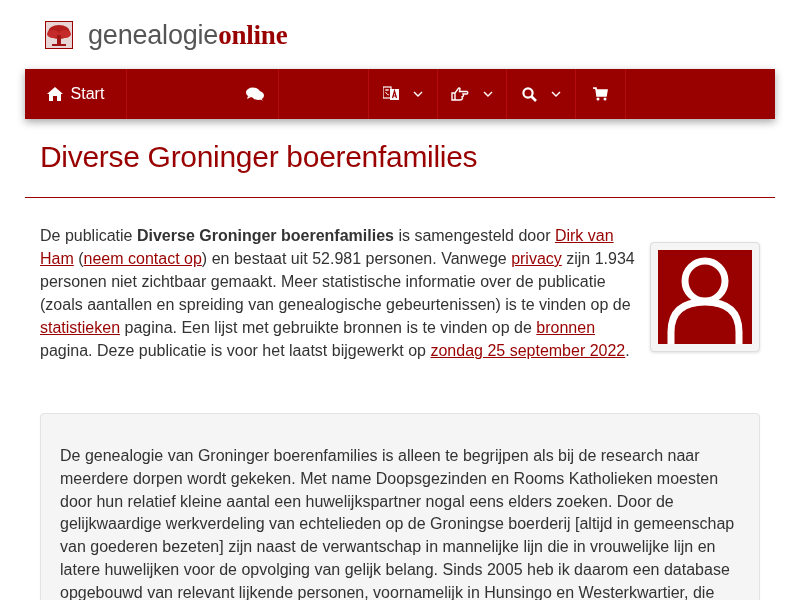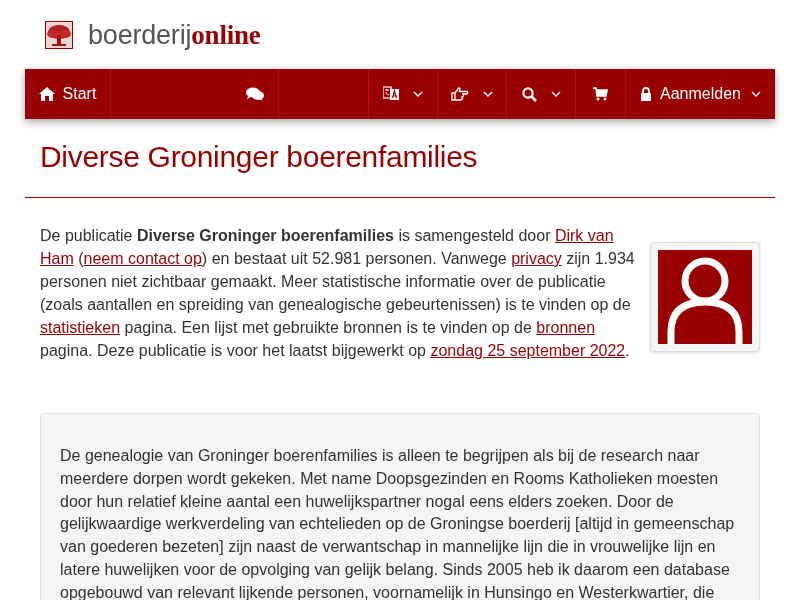--- a/index.html
+++ b/index.html
@@ -40,25 +40,25 @@
   <span class="logo-img">
     <svg width="26" height="26" viewBox="0 0 26 26">
       <rect width="26" height="26" fill="#e8d6d6"></rect>
       <ellipse cx="13" cy="10" rx="11" ry="7" fill="#b51d1d"></ellipse>
       <ellipse cx="7" cy="12" rx="6" ry="4" fill="#c42a2a"></ellipse>
       <ellipse cx="19" cy="12" rx="6" ry="4" fill="#c42a2a"></ellipse>
       <rect x="11" y="13" width="4" height="10" fill="#a01515"></rect>
       <rect x="6" y="22" width="14" height="2" fill="#a01515"></rect>
     </svg>
   </span>
-  <span class="logo-text"><span class="gen">boerderij</span><span class="onl">online</span></span>
+  <span class="logo-text"><span class="gen">genealogie</span><span class="onl">online</span></span>
 </a>
 
 <nav class="navbar">
-  <div class="nav-item" style="left:0;width:86px;">
+  <div class="nav-item" style="left:0;width:102px;">
     <span class="ico">
       <svg width="16" height="14" viewBox="0 0 16 14">
           <path d="M8 0 L16 7 L14 7 L14 14 L10 14 L10 9 L6 9 L6 14 L2 14 L2 7 L0 7 Z" fill="#fff"></path>
         </svg>
     </span>
     <span class="lbl">Start</span>
   </div>
   <div class="nav-item" style="left:206px;width:48px;">
     <span class="ico">
       <svg width="18" height="14" viewBox="0 0 18 14">
@@ -112,34 +112,20 @@
   <div class="nav-item" style="left:551px;width:50px;">
     <span class="ico">
       <svg width="15" height="14" viewBox="0 0 15 14">
           <path d="M0 1 L3 1 L4 9 L13 9 L14 3 L3.5 3" stroke="#fff" stroke-width="1.6" fill="#fff"></path>
           <rect x="3.5" y="3" width="10" height="5" fill="#fff"></rect>
           <circle cx="5" cy="12" r="1.5" fill="#fff"></circle>
           <circle cx="12" cy="12" r="1.5" fill="#fff"></circle>
         </svg>
     </span>
   </div>
-  <div class="nav-item no-border" style="left:601px;width:149px;">
-    <span class="ico">
-      <svg width="12" height="14" viewBox="0 0 12 14">
-          <path d="M3 6 L3 4 Q3 1 6 1 Q9 1 9 4 L9 6" stroke="#fff" stroke-width="1.8" fill="none"></path>
-          <rect x="1" y="6" width="10" height="8" rx="1" fill="#fff"></rect>
-        </svg>
-    </span>
-    <span class="lbl">Aanmelden</span>
-    <span class="chev">
-        <svg width="10" height="6" viewBox="0 0 10 6">
-          <path d="M1 1 L5 5 L9 1" stroke="#fff" stroke-width="1.4" fill="none"></path>
-        </svg>
-      </span>
-  </div>
 </nav>
 
 <h1 class="page-title">Diverse Groninger boerenfamilies</h1>
 <div class="title-rule"></div>
 
 <p class="intro"><span>De publicatie </span><b>Diverse Groninger boerenfamilies</b><span> is samengesteld door </span><a>Dirk van Ham</a><span> (</span><a>neem contact op</a><span>) en bestaat uit 52.981 personen. Vanwege </span><a>privacy</a><span> zijn 1.934 personen niet zichtbaar gemaakt. Meer statistische informatie over de publicatie (zoals aantallen en spreiding van genealogische gebeurtenissen) is te vinden op de </span><a>statistieken</a><span> pagina. Een lijst met gebruikte bronnen is te vinden op de </span><a>bronnen</a><span> pagina. Deze publicatie is voor het laatst bijgewerkt op </span><a>zondag 25 september 2022</a><span>.</span></p>
 
 <div class="avatar-box">
   <div class="avatar-inner">
     <svg width="94" height="94" viewBox="0 0 94 94">

